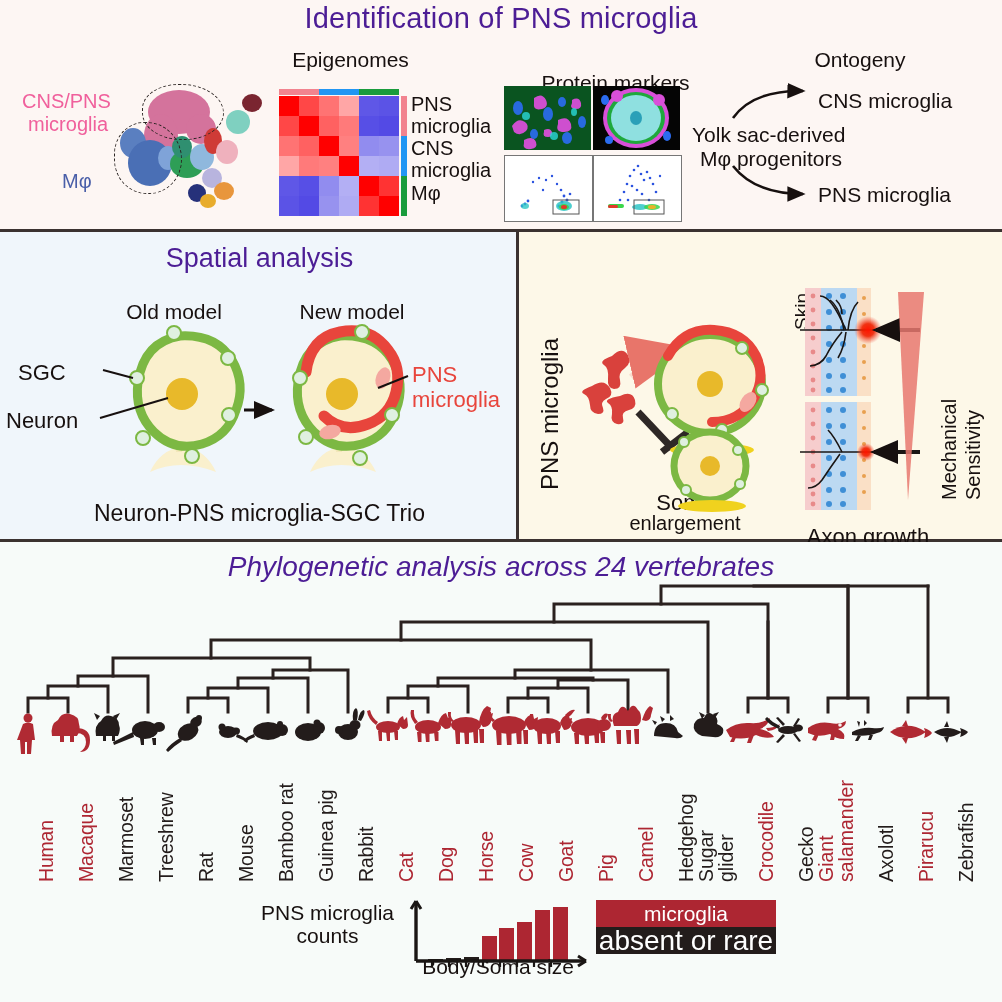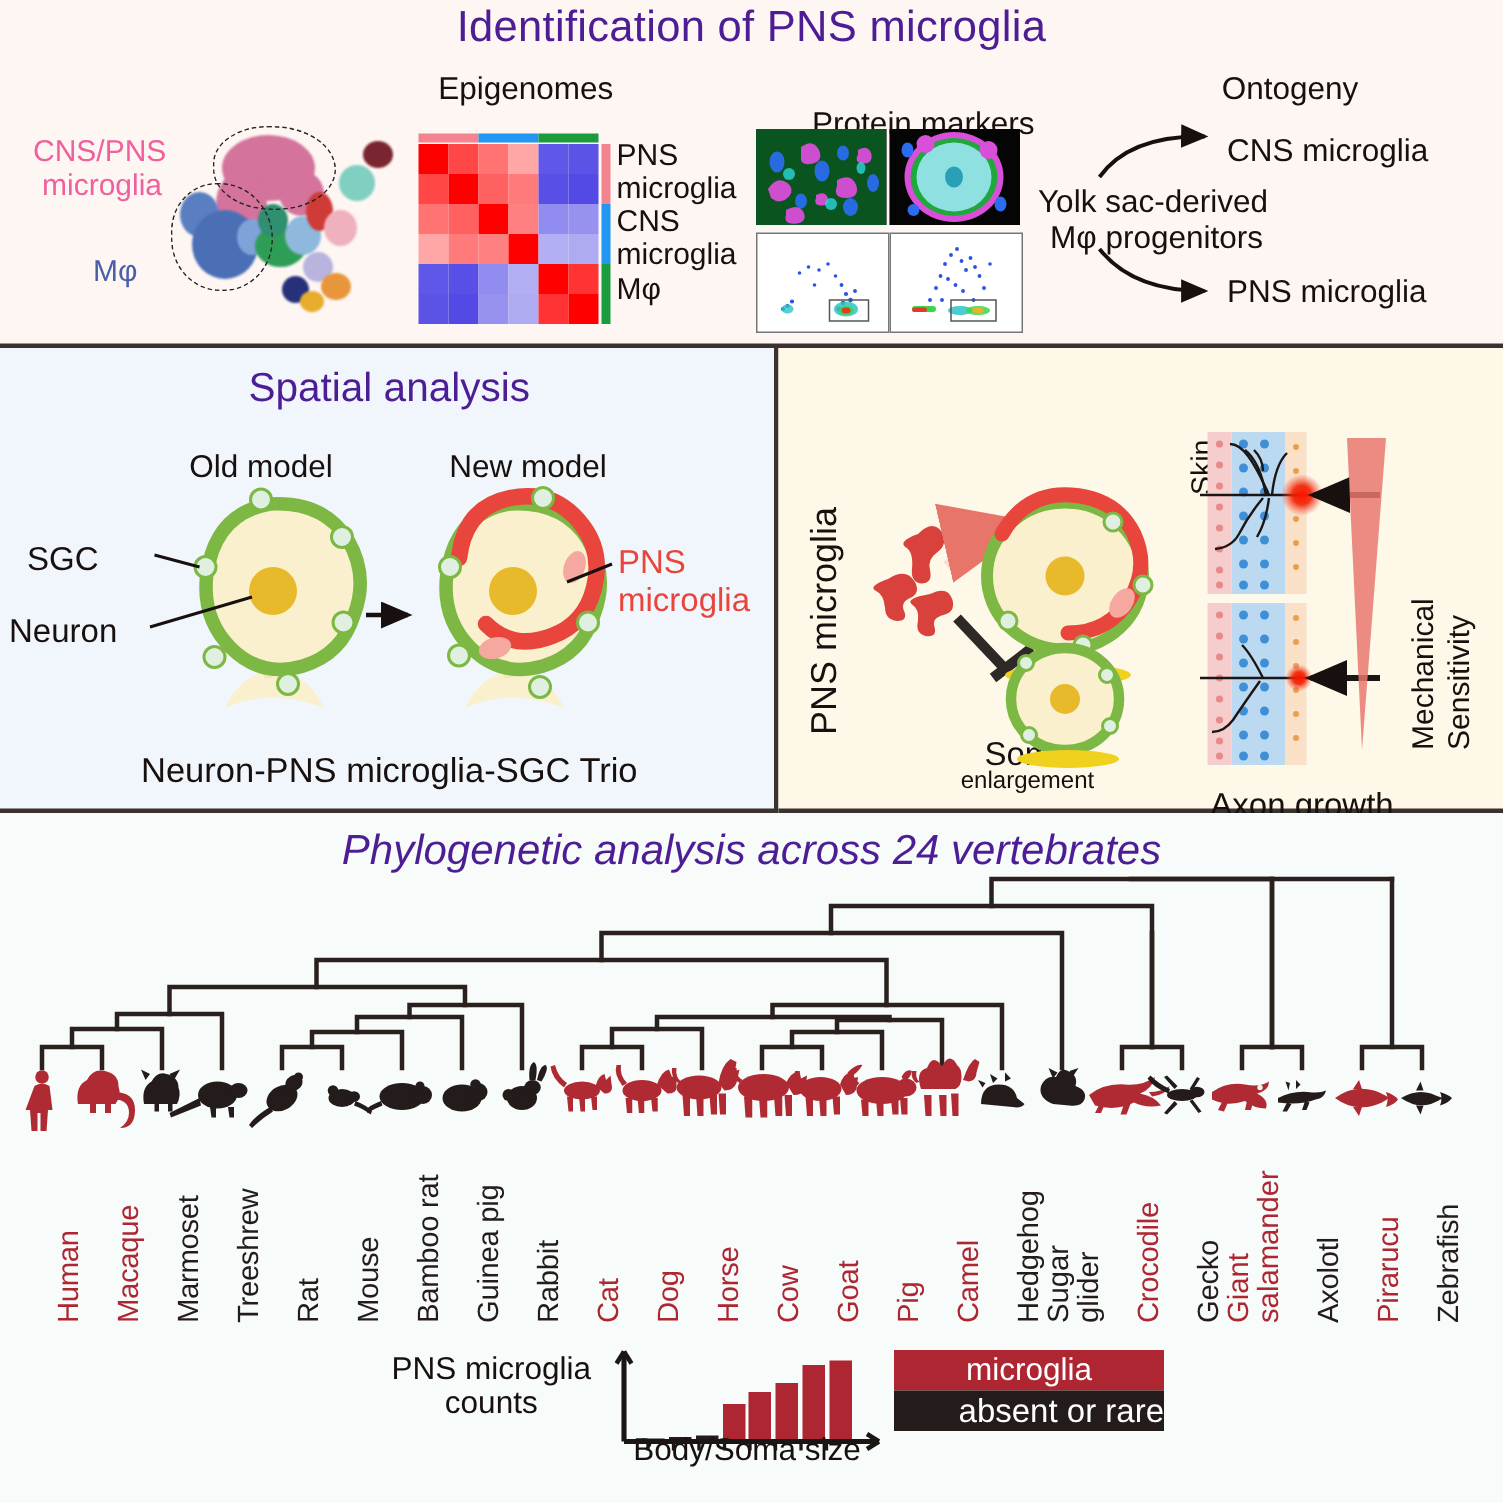--- a/index.html
+++ b/index.html
@@ -43,21 +43,21 @@
 
   
   svg.ov{position:absolute;left:0;top:0;width:1002px;height:1002px;pointer-events:none;overflow:visible;}
 
   
   .spec{position:absolute;font-size:19.5px;transform-origin:left top;transform:rotate(-90deg);white-space:nowrap;letter-spacing:-.2px;}
   .spec2{position:absolute;font-size:19.5px;transform-origin:left top;transform:rotate(-90deg);white-space:nowrap;line-height:20px;text-align:left;}
 
   
   #leg-abundant{position:absolute;left:596px;top:900px;width:180px;height:27px;background:#ad2632;color:#fff;font-size:21px;text-align:center;line-height:27px;}
-  #leg-absent{position:absolute;left:596px;top:927px;width:180px;height:27px;background:#231c1b;color:#fff;font-size:22px;text-align:right;line-height:27px;}
+  #leg-absent{position:absolute;left:596px;top:927px;width:180px;height:27px;background:#231c1b;color:#fff;font-size:28px;text-align:center;line-height:27px;}
   #leg-y{position:absolute;left:245px;top:901px;width:165px;font-size:21px;text-align:center;line-height:23px;color:#17100f;}
   #leg-x{position:absolute;left:393px;top:955px;width:210px;font-size:21px;text-align:center;color:#17100f;}
   #minibars{position:absolute;left:428px;top:903px;width:140px;height:58px;}
   #minibars i{position:absolute;bottom:0;width:14px;}
 </style>
 </head>
 <body>
 
 <div id="fig">
 
@@ -261,21 +261,21 @@
   <div class="sub" style="left:262px;top:300px;width:180px;">New model</div>
   <div class="lbl" style="left:18px;top:360px;font-size:22px;">SGC</div>
   <div class="lbl" style="left:6px;top:408px;font-size:22px;">Neuron</div>
   <div class="lbl red" style="left:412px;top:362px;font-size:22px;color:#e8453c;">PNS</div>
   <div class="lbl red" style="left:412px;top:387px;font-size:22px;color:#e8453c;">microglia</div>
   <div class="sub" style="left:0;top:500px;width:519px;font-size:23px;">Neuron-PNS microglia-SGC Trio</div>
 
   <div class="panel" id="panel-functional"></div>
   <div class="lbl" style="left:536px;top:490px;font-size:24px;transform-origin:left top;transform:rotate(-90deg);">PNS microglia</div>
   <div class="sub" style="left:615px;top:490px;width:140px;font-size:22px;">Soma</div>
-  <div class="sub" style="left:590px;top:512px;width:190px;font-size:16px;">enlargement</div>
+  <div class="sub" style="left:590px;top:512px;width:190px;font-size:20px;">enlargement</div>
   <div class="sub" style="left:778px;top:512px;width:180px;font-size:22px;margin-top:12px;">Axon growth</div>
   <div class="lbl" style="left:791px;top:330px;font-size:19px;transform-origin:left top;transform:rotate(-90deg);">Skin</div>
   <div class="lbl" style="left:938px;top:500px;font-size:20px;transform-origin:left top;transform:rotate(-90deg);">Mechanical</div>
   <div class="lbl" style="left:962px;top:500px;font-size:20px;transform-origin:left top;transform:rotate(-90deg);">Sensitivity</div>
 
   <div class="panel" id="panel-phylo"></div>
   <div class="ttl" id="phylo-title">Phylogenetic analysis across 24 vertebrates</div>
 
   <div id="species-layer">
       <div class="spec" style="left: 35px; top: 882px; color: rgb(173, 38, 50);">Human</div>

